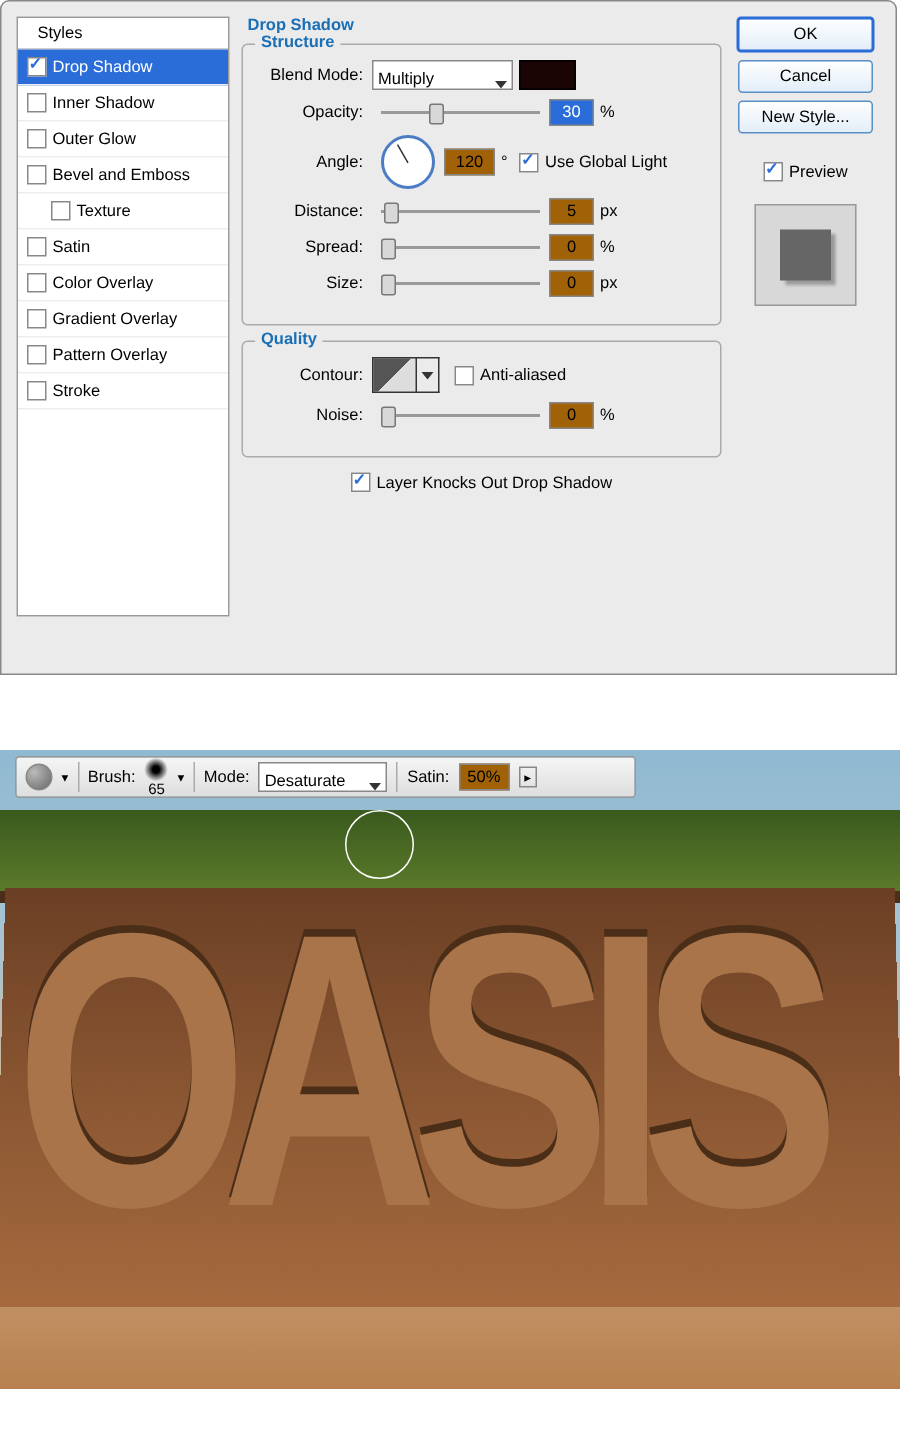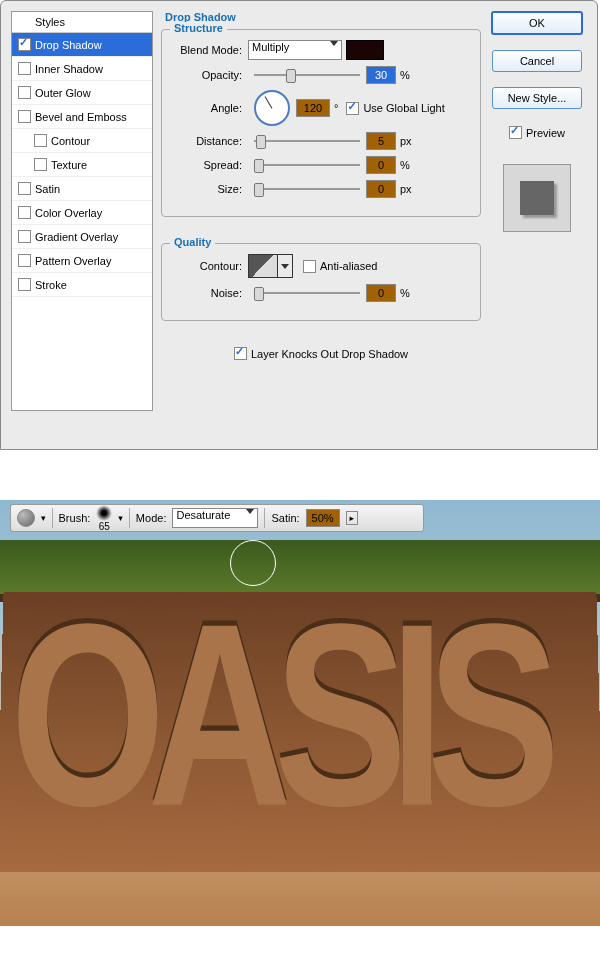--- a/index.html
+++ b/index.html
@@ -3,44 +3,44 @@
 <meta charset="utf-8">
 <style>
 body{margin:0;font-family:Tahoma,sans-serif;font-size:11px;background:#fff;width:600px}
 .dialog{background:#ebebeb;border:1px solid #888;width:596px;height:448px;position:relative;border-radius:6px 6px 0 0;margin-bottom:50px}
 .titlebar{height:26px;background:linear-gradient(#444,#222);border-radius:6px 6px 0 0;position:relative;color:#fff;font-weight:bold;padding-left:8px;line-height:26px}
 .winbtns{position:absolute;right:2px;top:0;display:flex}
 .winbtn{width:30px;height:18px;border:1px solid #555;background:linear-gradient(#eee,#bbb);display:flex;align-items:center;justify-content:center;font-size:11px;color:#333}
 .winbtn.cls{width:44px;background:linear-gradient(#e66,#c11112);color:#fff;font-weight:bold;border-radius:0 4px 0 0}
 .content{padding:10px;display:flex;gap:8px}
 .styles-panel{width:140px;border:1px solid #999;background:#fff;height:398px}
-.styles-head{padding:4px 23px;border-bottom:1px solid #ccc}
+.styles-head{padding:4px 13px;border-bottom:1px solid #ccc}
 .styles-item{padding:5px 6px;border-bottom:1px solid #eee;display:flex;align-items:center;gap:4px}
 .styles-item.active{background:#2b6dd8;color:#fff}
 .styles-item.sub{padding-left:22px}
 .chk{width:11px;height:11px;border:1px solid #888;background:#fff;display:inline-block}
 .chk.on{background:#fff;position:relative}
 .chk.on:after{content:"✓";position:absolute;left:0;top:-3px;color:#2b6dd8;font-size:11px;font-weight:bold}
-.fieldset{border:1px solid #aaa;border-radius:4px;margin-bottom:26px;padding:10px 12px 12px;position:relative;width:294px}
+.fieldset{border:1px solid #aaa;border-radius:4px;margin-bottom:10px;padding:10px 12px 12px;position:relative;width:294px}
 .legend{position:absolute;top:-8px;left:8px;background:#ebebeb;color:#1a6fb5;padding:0 4px;font-weight:bold}
 .row{display:flex;align-items:center;margin-bottom:6px}
 .lbl{width:68px;text-align:right;margin-right:6px}
-.select{border:1px solid #888;background:#fff;width:86px;height:18px;padding:0 3px;display:flex;align-items:flex-start;justify-content:space-between}
+.select{border:1px solid #888;background:#fff;width:86px;height:18px;padding:0 3px;display:flex;align-items:flex-end;justify-content:space-between}
 .arrow{border-left:4px solid transparent;border-right:4px solid transparent;border-top:5px solid #333}
 .swatch{width:36px;height:18px;border:1px solid #000;background:#1a0404;margin-left:4px}
 .slider{width:106px;height:2px;background:#999;position:relative;margin:0 6px}
 .thumb{position:absolute;top:-5px;width:8px;height:12px;background:#d8d8d8;border:1px solid #777;border-radius:2px}
 .ninput{border:1px solid #888;background:#a16207;width:28px;height:16px;text-align:center;line-height:16px}
 .ninput.hl{background:#2b6dd8;color:#fff}
 .unit{margin-left:4px}
 .angle-dial{width:32px;height:32px;border:2px solid #4b7cc4;border-radius:50%;position:relative;margin:0 6px;background:#fff}
 .angle-dial:after{content:"";position:absolute;width:14px;height:1px;background:#333;left:16px;top:16px;transform-origin:left;transform:rotate(-120deg)}
 .contour-sw{width:28px;height:22px;border:1px solid #333;background:linear-gradient(135deg,#555 50%,#ddd 50%);display:inline-block}
 .dd{width:14px;height:22px;border:1px solid #333;border-left:none;display:inline-flex;align-items:center;justify-content:center}
-.rpanel{width:96px;display:flex;flex-direction:column;gap:15px;align-items:center}
+.rpanel{width:96px;display:flex;flex-direction:column;gap:5px;align-items:center}
 .btn{width:88px;height:20px;border:1px solid #5a8fc7;background:linear-gradient(#fdfefe,#e3eef9);border-radius:3px;text-align:center;line-height:20px;font-size:11px}
 .btn.primary{border:2px solid #2b6dd8}
 .preview-box{width:66px;height:66px;border:1px solid #999;background:#d8d8d8;margin-top:4px;display:flex;align-items:center;justify-content:center}
 .preview-inner{width:34px;height:34px;background:#666;box-shadow:3px 3px 2px #999}
 
 .toolbar{height:26px;background:linear-gradient(#f5f5f5,#dedede);border:1px solid #999;display:flex;align-items:center;padding:0 6px;gap:6px;width:400px;margin-left:6px;border-radius:3px}
 .tb-sep{width:1px;height:20px;background:#aaa}
 .tb-ico{width:16px;height:16px;border-radius:50%;background:radial-gradient(circle at 30% 30%,#bbb,#666);border:1px solid #888}
 .tb-brush{width:16px;height:16px;background:radial-gradient(circle,#000 20%,transparent 70%)}
 .tb-num{font-size:10px;text-align:center}
@@ -68,24 +68,20 @@
       <div class="styles-item">
           <span class="chk"></span>
           <span>Outer Glow</span>
         </div>
       <div class="styles-item">
           <span class="chk"></span>
           <span>Bevel and Emboss</span>
         </div>
       <div class="styles-item sub">
           <span class="chk"></span>
-          <span>Contour</span>
-        </div>
-      <div class="styles-item sub">
-          <span class="chk"></span>
           <span>Texture</span>
         </div>
       <div class="styles-item">
           <span class="chk"></span>
           <span>Satin</span>
         </div>
       <div class="styles-item">
           <span class="chk"></span>
           <span>Color Overlay</span>
         </div>
@@ -182,21 +178,21 @@
       <div class="row" style="justify-content:center;width:320px">
         <span class="chk on"></span>
         <span style="margin-left:4px">Layer Knocks Out Drop Shadow</span>
       </div>
     </div>
 
     <div class="rpanel">
       <div class="btn primary">OK</div>
       <div class="btn">Cancel</div>
       <div class="btn">New Style...</div>
-      <div class="row" style="margin-top:2px">
+      <div class="row" style="margin-top:14px">
           <span class="chk on"></span>
           <span style="margin-left:4px">Preview</span>
         </div>
       <div class="preview-box">
           <div class="preview-inner"></div>
         </div>
     </div>
   </div>
 </div>
 

